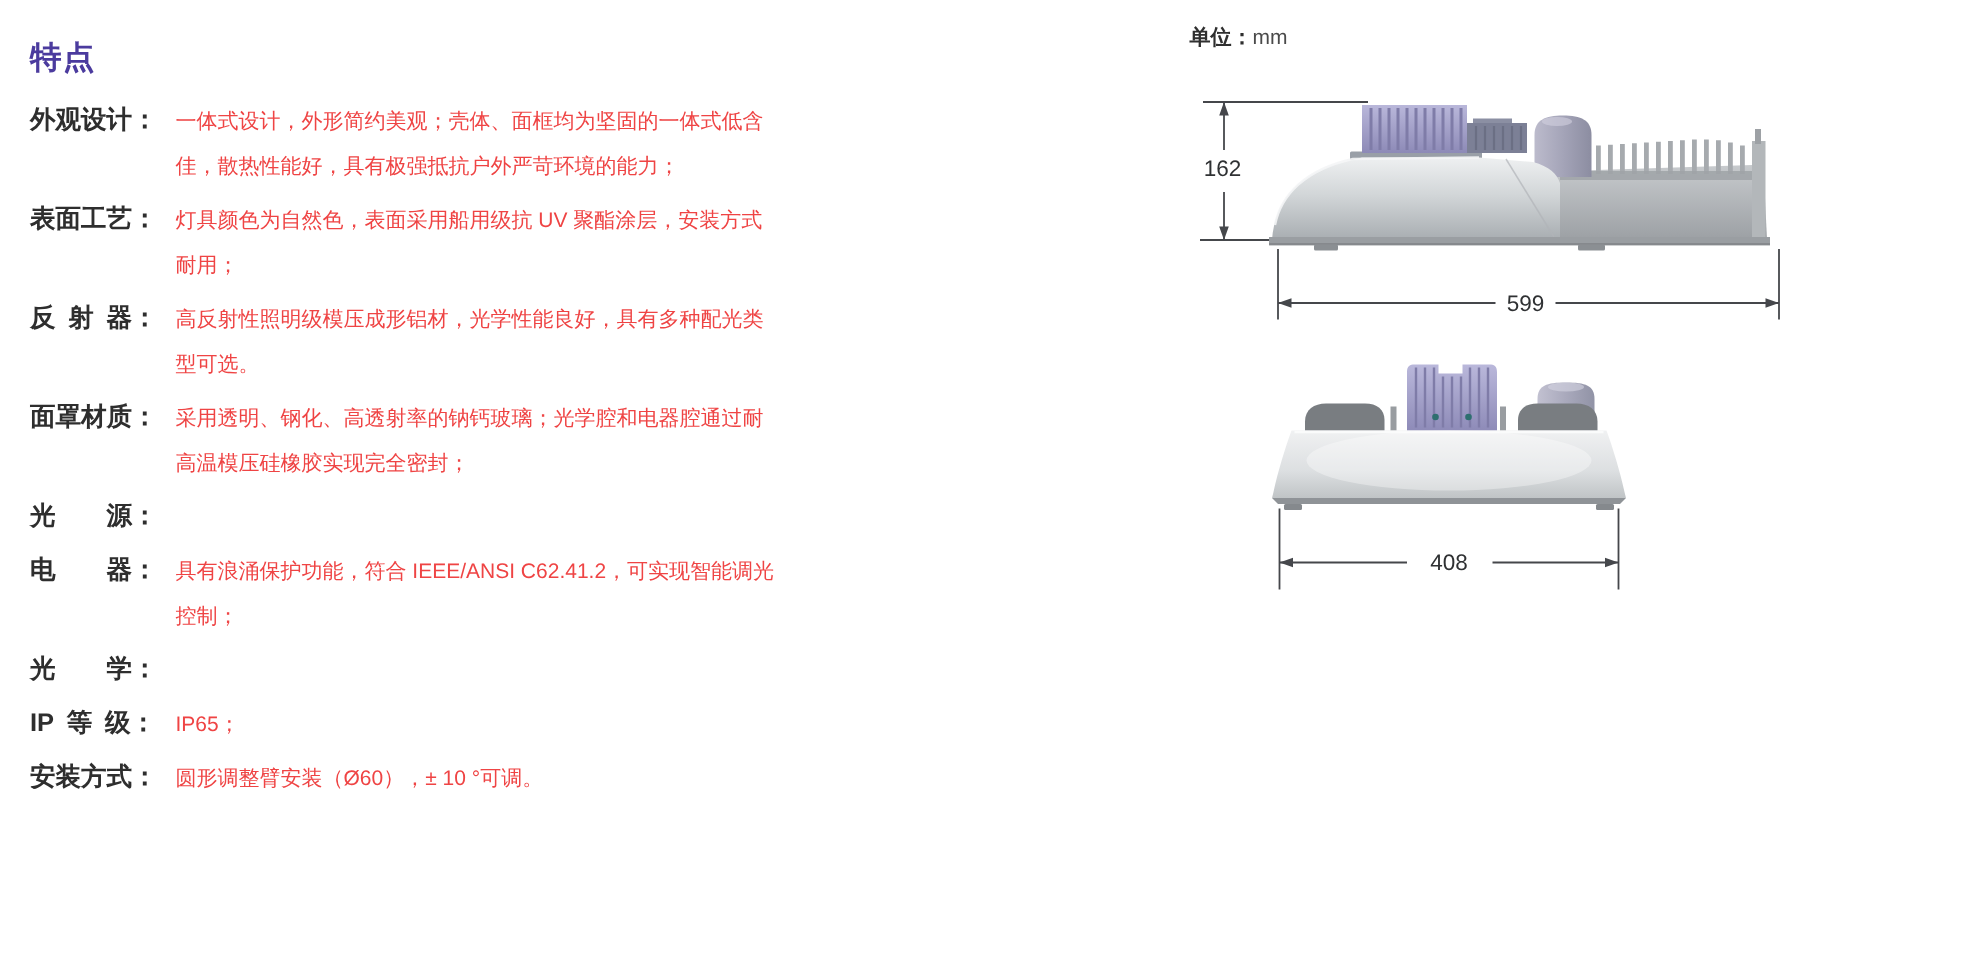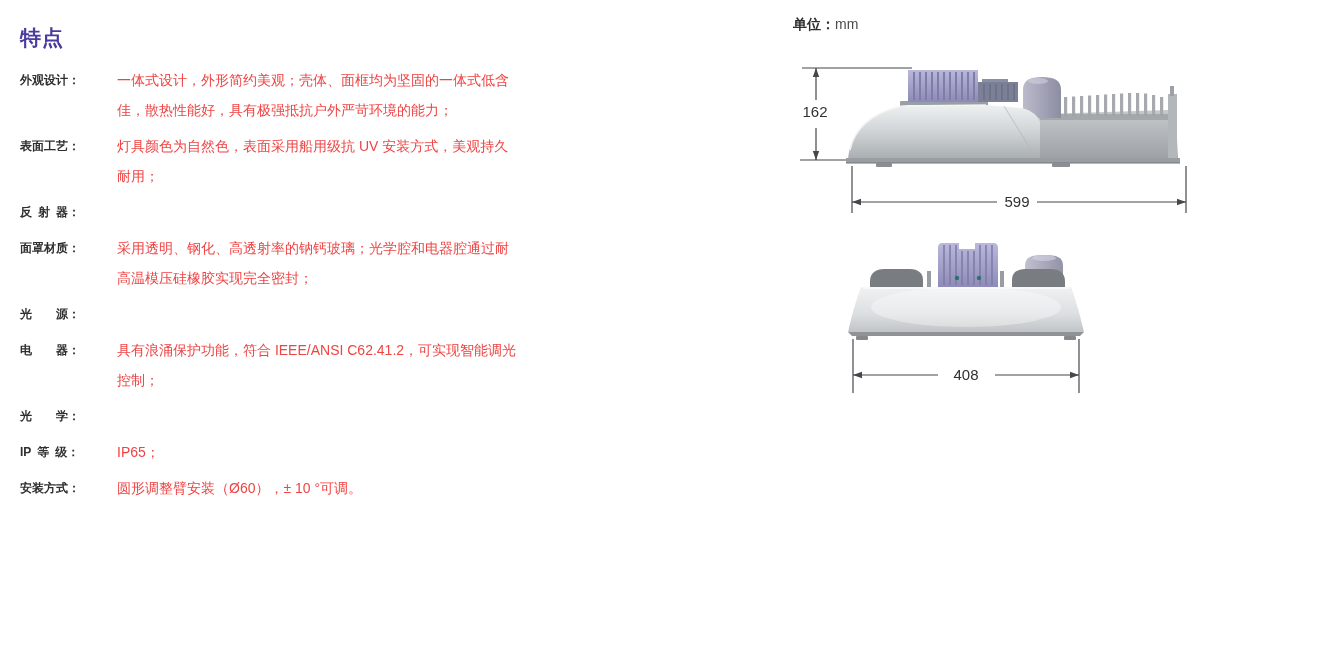--- a/index.html
+++ b/index.html
@@ -6,21 +6,21 @@
   body{
     width:1321px;height:653px;position:relative;background:#ffffff;overflow:hidden;
     font-family:"Liberation Sans","DejaVu Sans",sans-serif;
   }
   
   .features{position:absolute;left:20px;top:24px;width:604px;}
   .heading{font-size:21px;font-weight:bold;color:#4b3b9e;margin:0 0 13px 0;letter-spacing:1px;}
   .item{display:flex;margin-bottom:6px;}
   .label{
     flex:0 0 97px;width:97px;font-weight:bold;color:#2e2e2e;
-    font-size:12px;line-height:30px;white-space:pre;
+    font-size:17px;line-height:30px;white-space:pre;
   }
   .content{font-size:14px;line-height:30px;color:#ef4444;}
   .line{white-space:pre-wrap;}
   
   .unit{position:absolute;left:793px;top:16px;font-size:14px;color:#2f2f2f;}
   .unit .u-prefix{font-weight:600;}
   .unit .u-value{color:#4a4a4a;font-weight:400;}
   .svg-side{position:absolute;left:790px;top:50px;}
   .svg-front{position:absolute;left:840px;top:235px;}
   svg text{
@@ -40,27 +40,31 @@
     <div class="label">外观设计：</div>
     <div class="content">
       <div class="line">一体式设计，外形简约美观；壳体、面框均为坚固的一体式低含</div>
       <div class="line">佳，散热性能好，具有极强抵抗户外严苛环境的能力；</div>
     </div>
   </div>
 
   <div class="item">
     <div class="label">表面工艺：</div>
     <div class="content">
-      <div class="line">灯具颜色为自然色，表面采用船用级抗 UV 安装方式，美观持久</div>
+      <div class="line">灯具颜色为自然色，表面采用船用级抗 UV 聚酯涂层，安装方式</div>
       <div class="line">耐用；</div>
     </div>
   </div>
 
   <div class="item">
     <div class="label">反 射 器：</div>
+    <div class="content">
+      <div class="line">高反射性照明级模压成形铝材，光学性能良好，具有多种配光类</div>
+      <div class="line">型可选。</div>
+    </div>
   </div>
 
   <div class="item">
     <div class="label">面罩材质：</div>
     <div class="content">
       <div class="line">采用透明、钢化、高透射率的钠钙玻璃；光学腔和电器腔通过耐</div>
       <div class="line">高温模压硅橡胶实现完全密封；</div>
     </div>
   </div>
 

